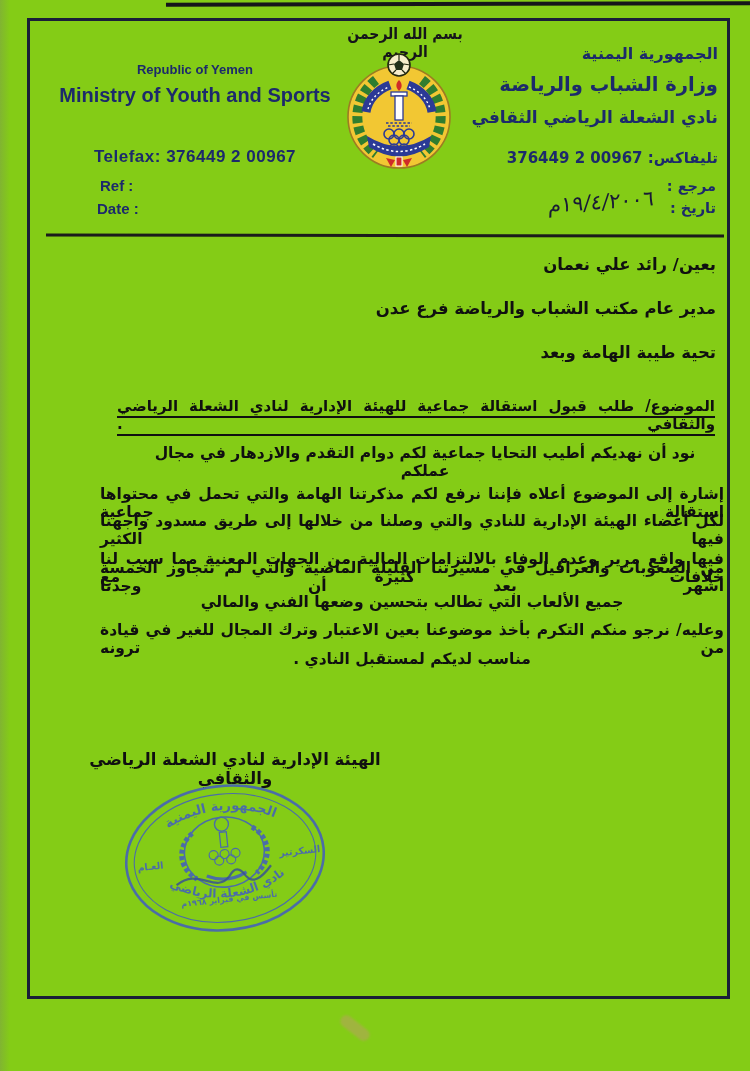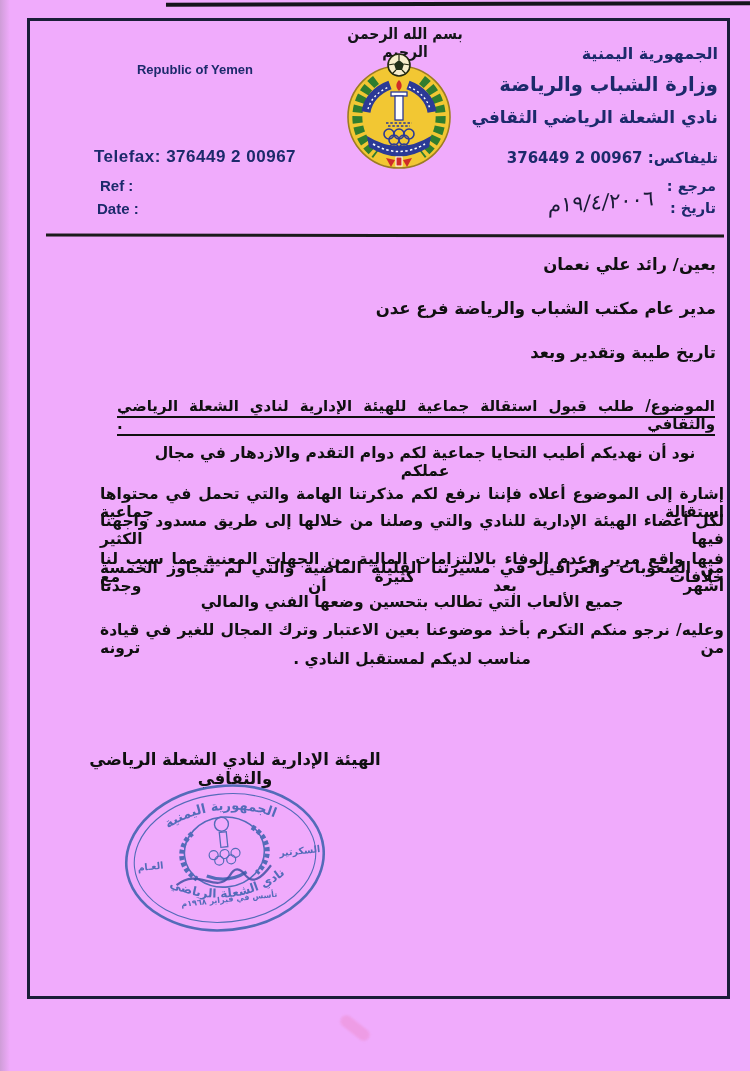--- a/index.html
+++ b/index.html
@@ -1,18 +1,18 @@
 <!DOCTYPE html>
 <html><head>
 <meta charset="utf-8">
 <style>
   html,body{margin:0;padding:0;background:#e8e6e0;}
   #scan{
     position:relative; width:750px; height:1071px; margin:0 auto;
-    background:#f0abfc; overflow:hidden;
+    background:#84cc16; overflow:hidden;
     font-family:"DejaVu Sans","Liberation Sans",sans-serif;
   }
   .abs{position:absolute;}
   
   .edge-line{left:166px; top:2px; width:584px; height:4px; background:#15151a; transform:rotate(-0.15deg);}
   .left-shade{left:0; top:0; width:10px; height:1071px; background:linear-gradient(90deg,rgba(120,120,120,.28),rgba(120,120,120,0));}
   .pink-smudge{left:338px; top:1022px; width:34px; height:12px; background:rgba(232,120,168,.28); border-radius:8px; transform:rotate(38deg); filter:blur(1px);}
   
   .frame{left:27px; top:18px; width:697px; height:975px; border:3px solid #1a1e38; box-sizing:content-box;}
   .header-sep{left:46px; top:234px; width:678px; height:2.5px; background:#1b1b1b; transform:rotate(.1deg);}
@@ -99,37 +99,38 @@
       <path d="M 25,84 Q 57,104 89,84 L 87,95 Q 57,114 27,95 Z" fill="#2b3a96"></path>
       <path d="M 31,92 Q 57,107 83,92" fill="none" stroke="#ffffff" stroke-width="1.5" stroke-dasharray="2.4 2.4"></path>
 
       <path d="M 44,106 l 5,9 l 4,-7 z" fill="#cf2b28"></path>
       <path d="M 70,106 l -5,9 l -4,-7 z" fill="#cf2b28"></path>
       <rect x="54" y="105" width="6" height="9" fill="#cf2b28" stroke="#ffffff" stroke-width="1"></rect>
     </svg>
   </div>
 
   <div class="abs hdr-en en-country">Republic of Yemen</div>
+  <div class="abs hdr-en en-ministry">Ministry of Youth and Sports</div>
   <div class="abs hdr-en en-telefax">Telefax:  376449  2  00967</div>
   <div class="abs hdr-en en-ref">Ref :</div>
   <div class="abs hdr-en en-date">Date :</div>
 
   <div class="abs hdr-ar ar-country">الجمهورية اليمنية</div>
   <div class="abs hdr-ar ar-ministry">وزارة الشباب والرياضة</div>
   <div class="abs hdr-ar ar-club">نادي الشعلة الرياضي الثقافي</div>
   <div class="abs hdr-ar ar-telefax">تليفاكس:  00967  2  376449</div>
   <div class="abs hdr-ar ar-ref">مرجع :</div>
   <div class="abs hdr-ar ar-date">تاريخ :</div>
   <div class="abs ar-date-hand">١٩/٤/٢٠٠٦م</div>
 
   <div class="abs header-sep"></div>
 
   <div class="abs ar-body rcpt1">بعين/ رائد علي نعمان</div>
   <div class="abs ar-body rcpt2">مدير عام مكتب الشباب والرياضة فرع عدن</div>
-  <div class="abs ar-body salut">تاريخ طيبة وتقدير وبعد</div>
+  <div class="abs ar-body salut">تحية طيبة الهامة وبعد</div>
 
   <div class="abs ar-body subject">الموضوع/ طلب قبول استقالة جماعية للهيئة الإدارية لنادي الشعلة الرياضي والثقافي .</div>
   <div class="abs ar-body greet">نود أن نهديكم أطيب التحايا جماعية لكم دوام التقدم والازدهار في مجال عملكم</div>
 
   <div class="abs ar-body bline bl1">إشارة إلى الموضوع أعلاه فإننا نرفع لكم مذكرتنا الهامة والتي تحمل في محتواها استقالة جماعية</div>
   <div class="abs ar-body bline bl2">لكل أعضاء الهيئة الإدارية للنادي والتي وصلنا من خلالها إلى طريق مسدود واجهنا فيها الكثير</div>
   <div class="abs ar-body bline bl3">من الصعوبات والعراقيل في مسيرتنا القليلة الماضية والتي لم تتجاوز الخمسة أشهر بعد أن وجدنا</div>
   <div class="abs ar-body bline bl4">فيها واقع مرير وعدم الوفاء بالالتزامات المالية من الجهات المعنية مما سبب لنا خلافات كثيرة مع</div>
   <div class="abs ar-body bline bl5">جميع الألعاب التي تطالب بتحسين وضعها الفني والمالي</div>
 

